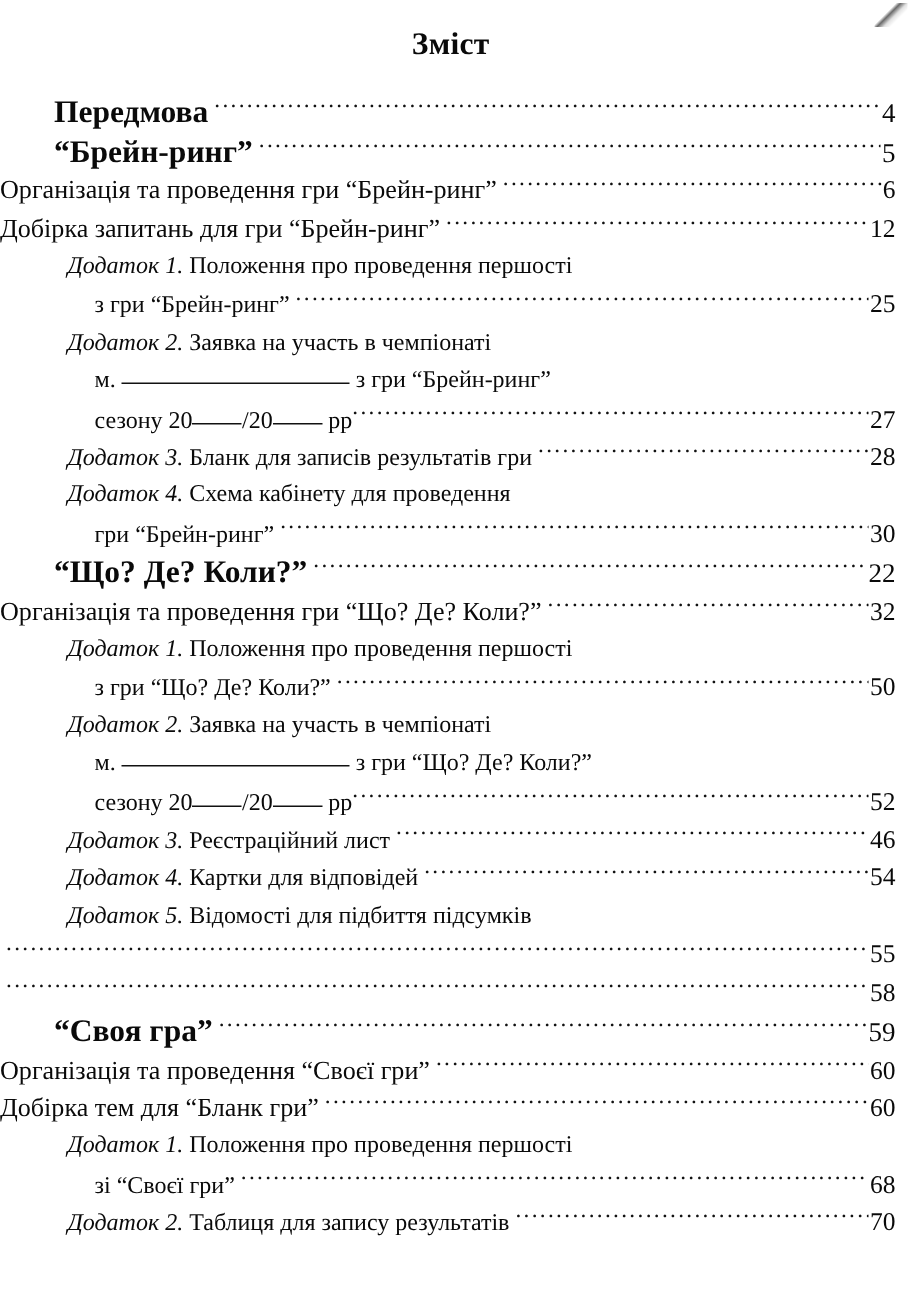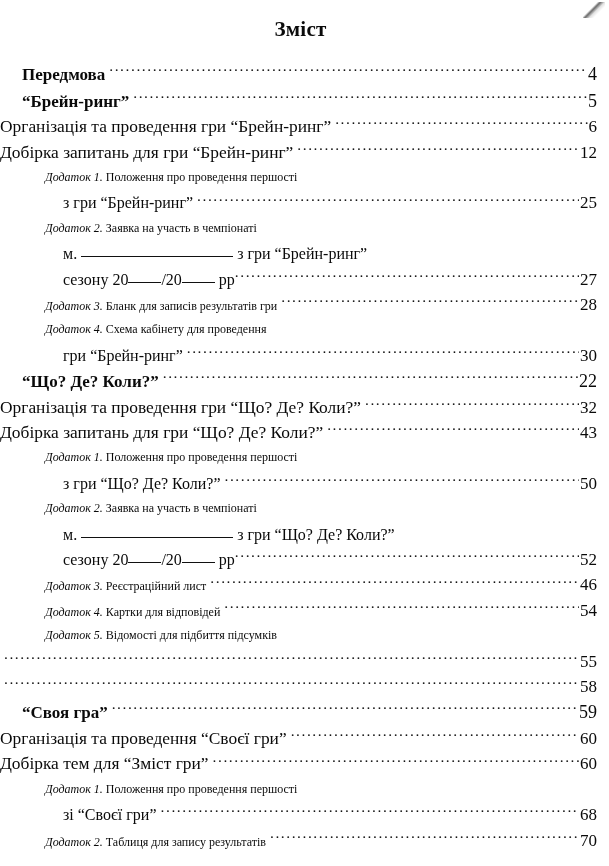--- a/index.html
+++ b/index.html
@@ -106,32 +106,32 @@
   .pageno {
     flex: 0 0 auto;
     padding-left: 0px;
     font-size: 17px;
     text-align: right;
   }
 
   
   .lvl-section .label {
     font-weight: bold;
-    font-size: 17px;
-    padding-left: 22px;
+    font-size: 21px;
+    padding-left: 36px;
   }
   .lvl-section .pageno { font-size: 18px; font-weight: normal; }
   .lvl-section .line { height: 26.6px; line-height: 26.6px; }
 
   .lvl-item .label {
     font-size: 17.4px;
   }
 
   .lvl-app .label {
-    font-size: 12px;
+    font-size: 16px;
     padding-left: 45px;
   }
   .lvl-app .label .appname {
     font-style: italic;
   }
 
   
   .cont .label {
     padding-left: 63px;
     font-size: 16px;
@@ -233,27 +233,20 @@
           <span class="pageno">22</span>
         </div>
       </li>
       <li class="entry lvl-item">
         <div class="line">
           <span class="label">Організація та проведення гри “Що? Де? Коли?”</span>
           <span class="leader"></span>
           <span class="pageno">32</span>
         </div>
       </li>
-      <li class="entry lvl-item">
-        <div class="line">
-          <span class="label">Добірка запитань для гри “Що? Де? Коли?”</span>
-          <span class="leader"></span>
-          <span class="pageno">43</span>
-        </div>
-      </li>
       <li class="entry lvl-app">
         <div class="line noleader">
           <span class="label"><span class="appname">Додаток 1.</span><span> Положення про проведення першості</span></span>
         </div>
         <div class="line cont">
           <span class="label">з гри “Що? Де? Коли?”</span>
           <span class="leader"></span>
           <span class="pageno">50</span>
         </div>
       </li>
@@ -308,21 +301,21 @@
       </li>
       <li class="entry lvl-item">
         <div class="line">
           <span class="label">Організація та проведення “Своєї гри”</span>
           <span class="leader"></span>
           <span class="pageno">60</span>
         </div>
       </li>
       <li class="entry lvl-item">
         <div class="line">
-          <span class="label">Добірка тем для “Зміст гри”</span>
+          <span class="label">Добірка тем для “Бланк гри”</span>
           <span class="leader"></span>
           <span class="pageno">60</span>
         </div>
       </li>
       <li class="entry lvl-app">
         <div class="line noleader">
           <span class="label"><span class="appname">Додаток 1.</span><span> Положення про проведення першості</span></span>
         </div>
         <div class="line cont">
           <span class="label">зі “Своєї гри”</span>

